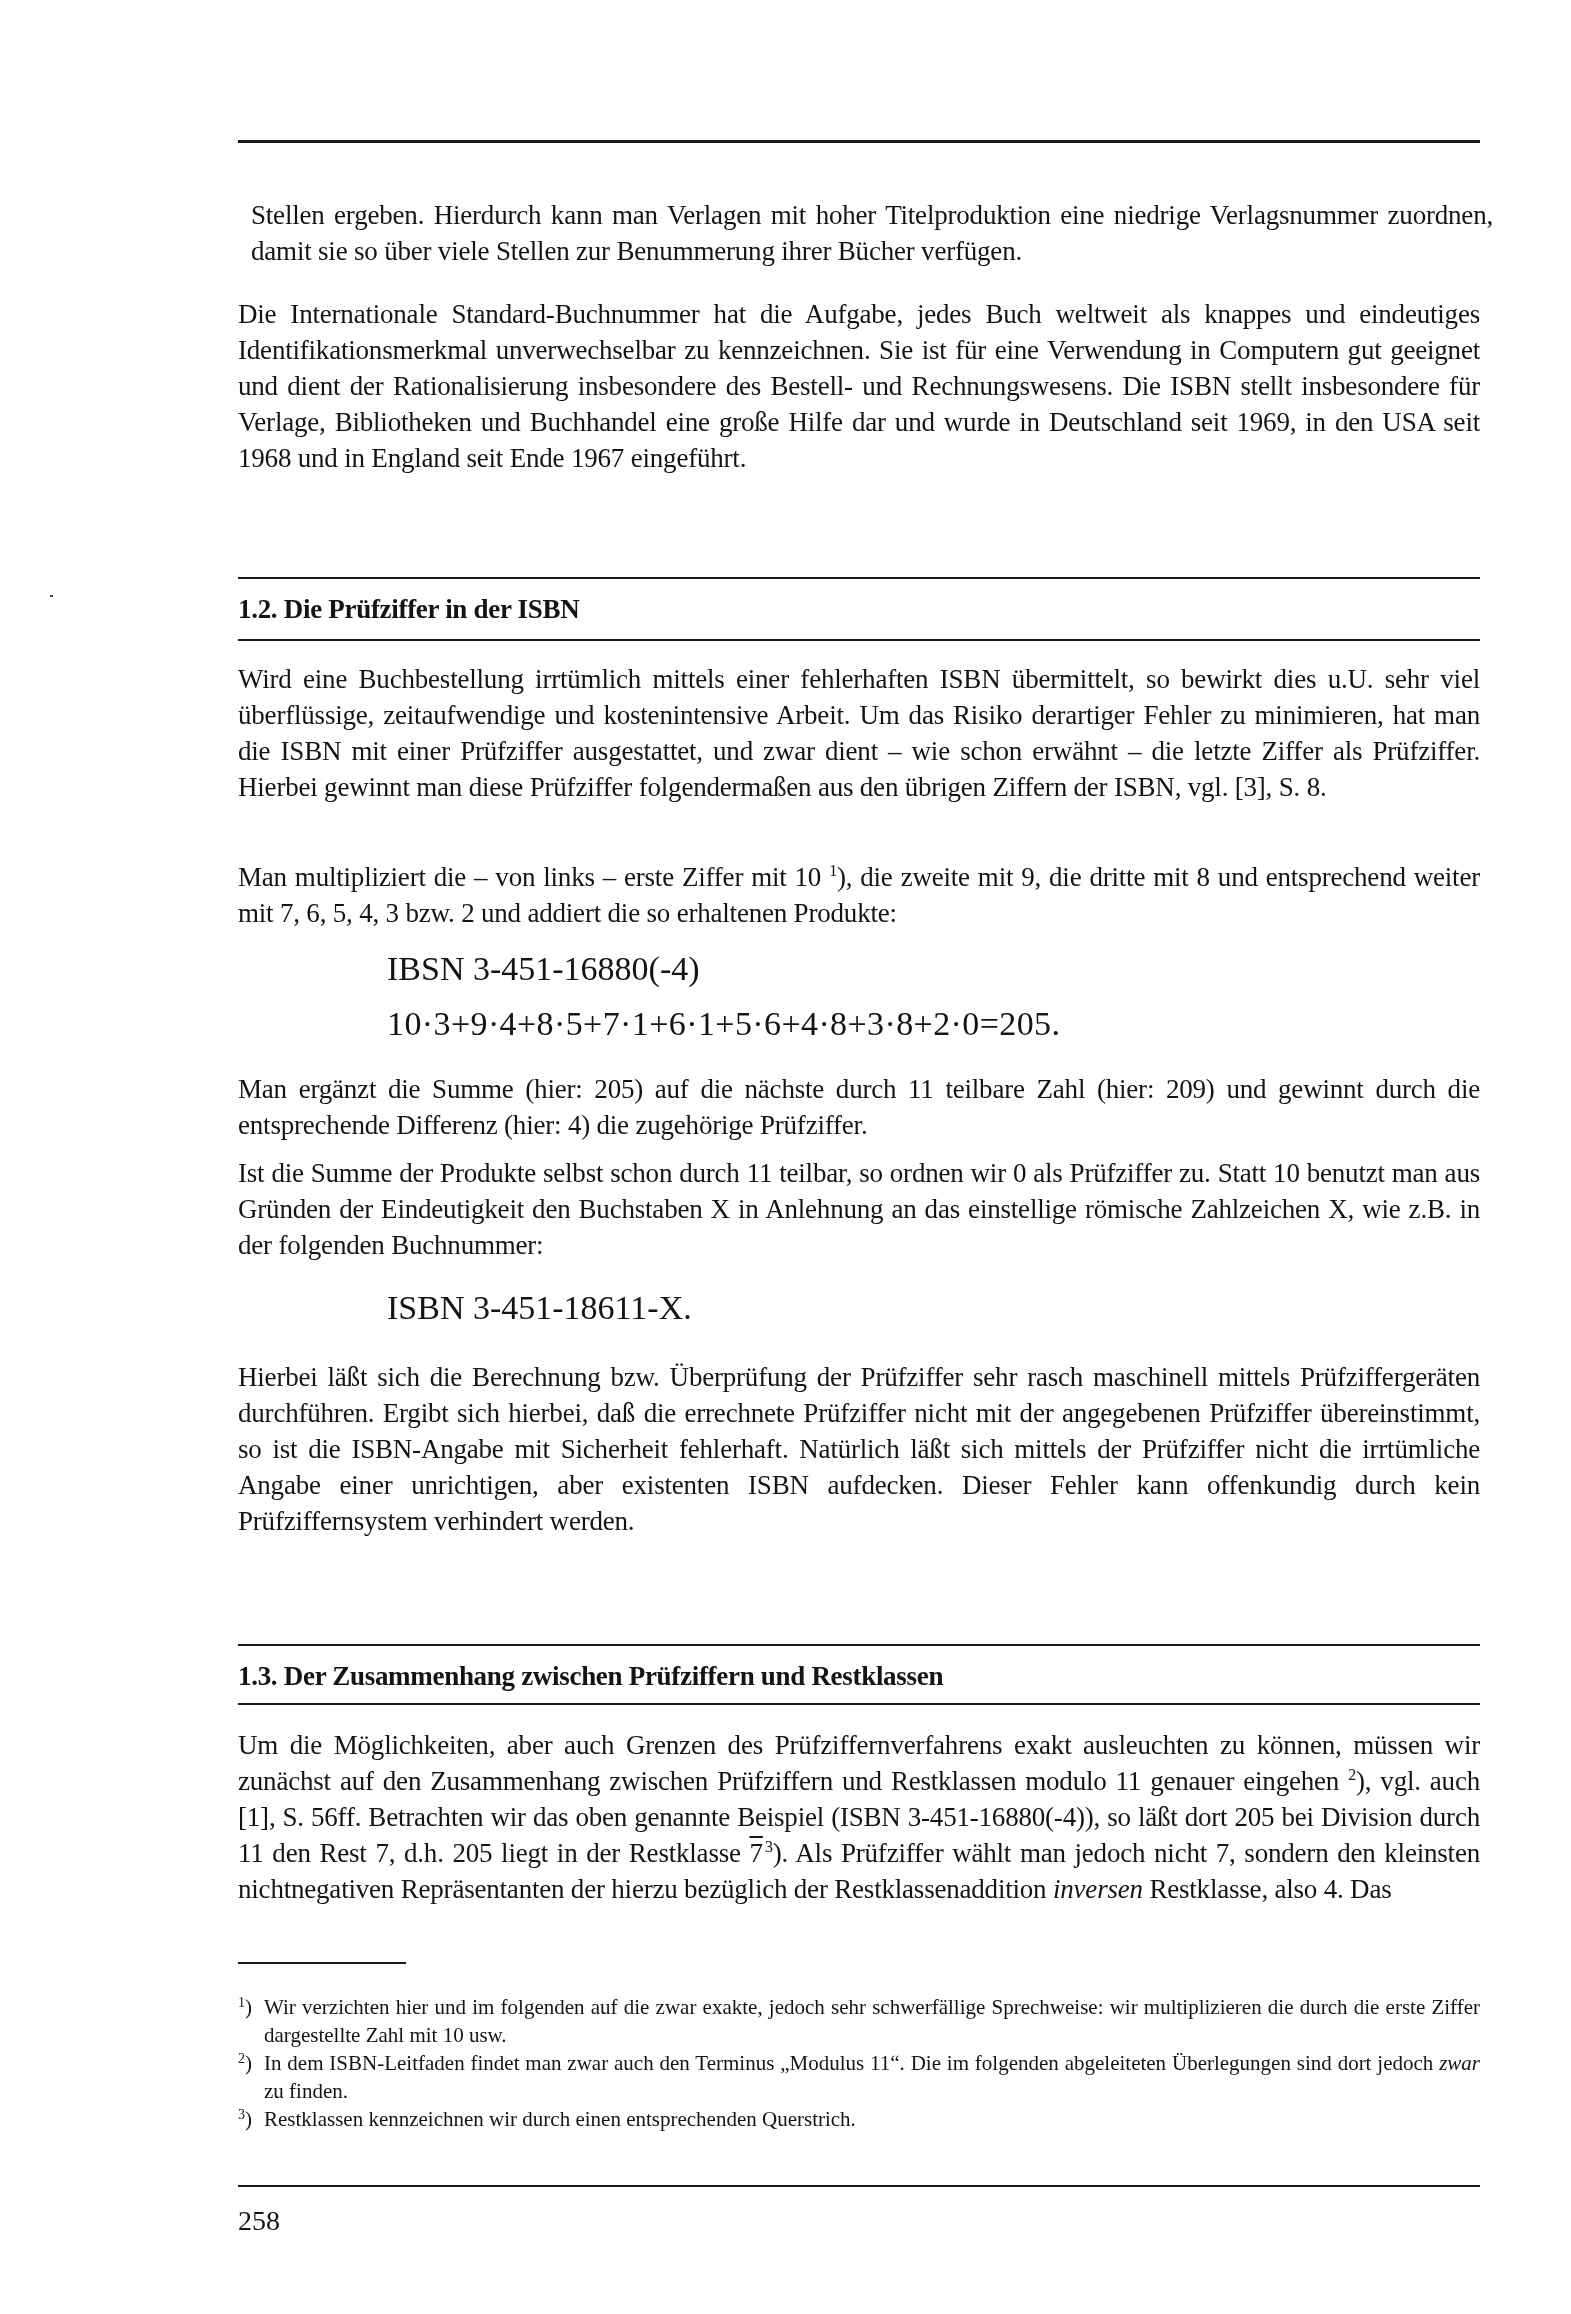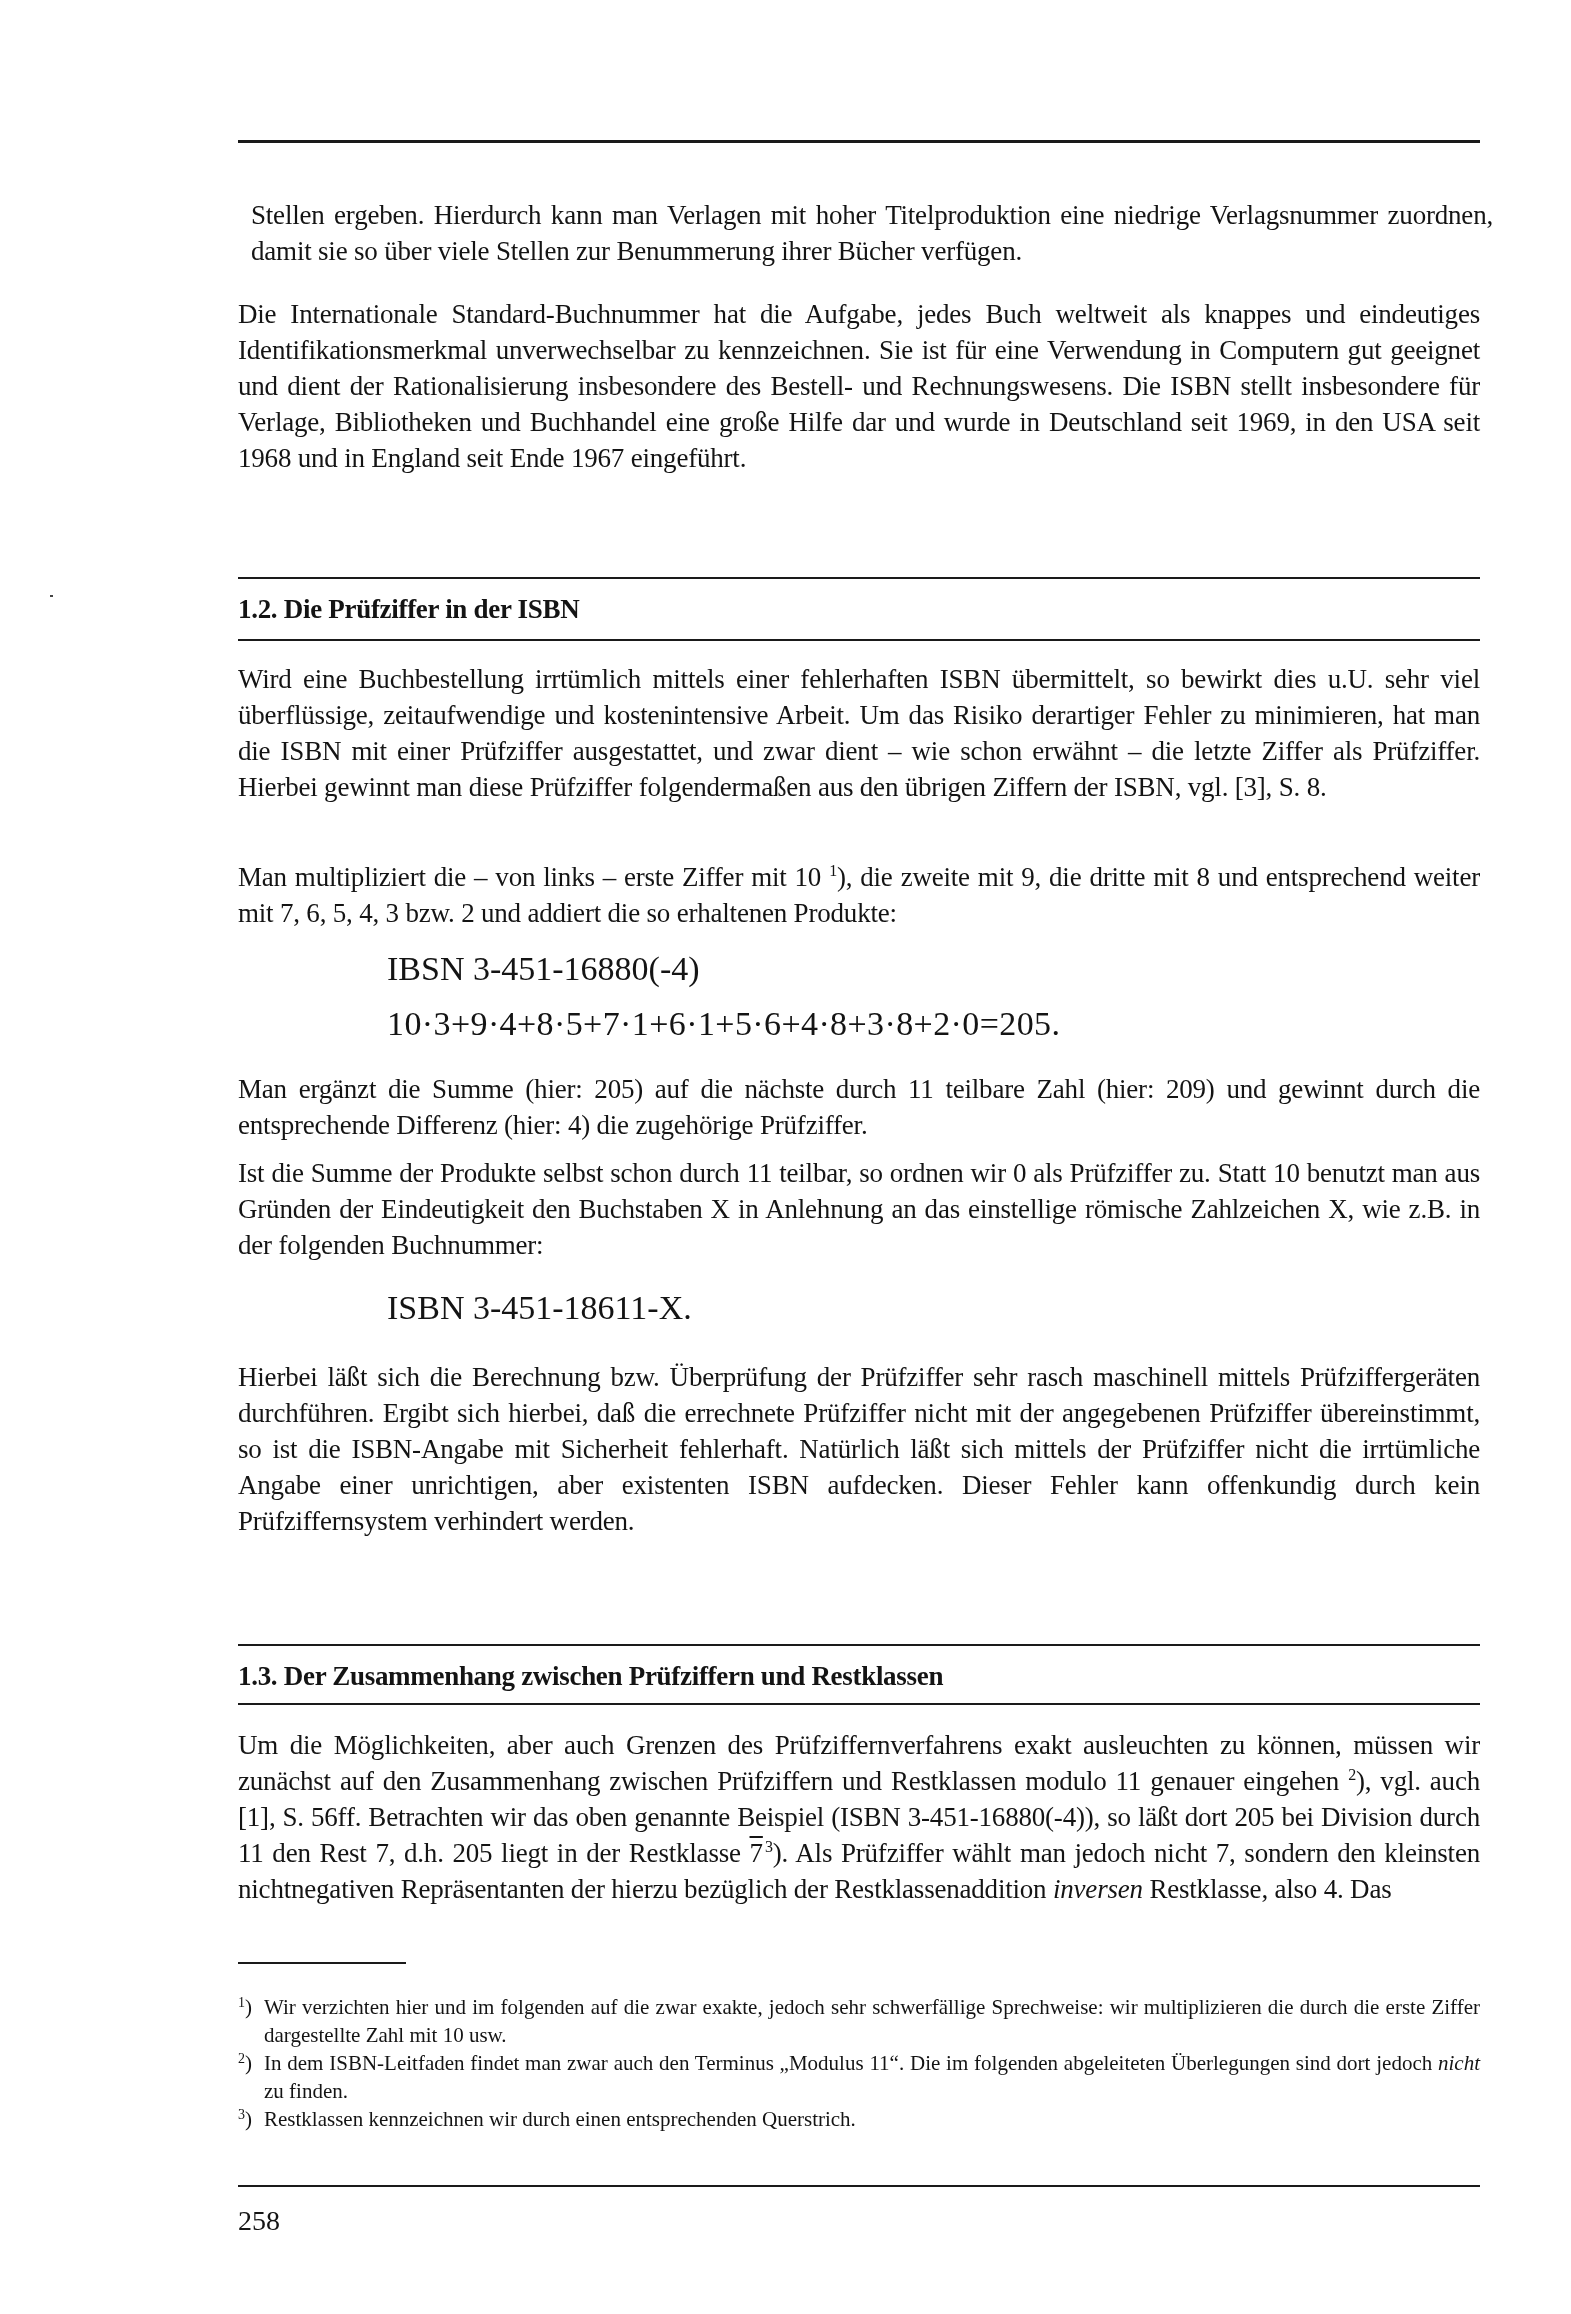--- a/index.html
+++ b/index.html
@@ -77,21 +77,21 @@
 
   <div class="fn-rule"></div>
 
   <div class="footnotes" style="top:1993px;">
     <div class="fn-item">
       <span class="fn-mark"><sup>1</sup><span>)</span></span>
       <span>Wir verzichten hier und im folgenden auf die zwar exakte, jedoch sehr schwerfällige Sprechweise: wir multiplizieren die durch die erste Ziffer dargestellte Zahl mit 10 usw.</span>
     </div>
     <div class="fn-item">
       <span class="fn-mark"><sup>2</sup><span>)</span></span>
-      <span>In dem ISBN-Leitfaden findet man zwar auch den Terminus „Modulus 11“. Die im folgenden abgeleiteten Überlegungen sind dort jedoch </span><em>nicht</em><span> zu finden.</span>
+      <span>In dem ISBN-Leitfaden findet man zwar auch den Terminus „Modulus 11“. Die im folgenden abgeleiteten Überlegungen sind dort jedoch </span><em>zwar</em><span> zu finden.</span>
     </div>
     <div class="fn-item">
       <span class="fn-mark"><sup>3</sup><span>)</span></span>
       <span>Restklassen kennzeichnen wir durch einen entsprechenden Querstrich.</span>
     </div>
   </div>
 
   <div class="rule mid" style="top:2185px; top:2185px;"></div>
   <div class="pagenum" style="top:2205px;text-align:right;">258</div>
 

